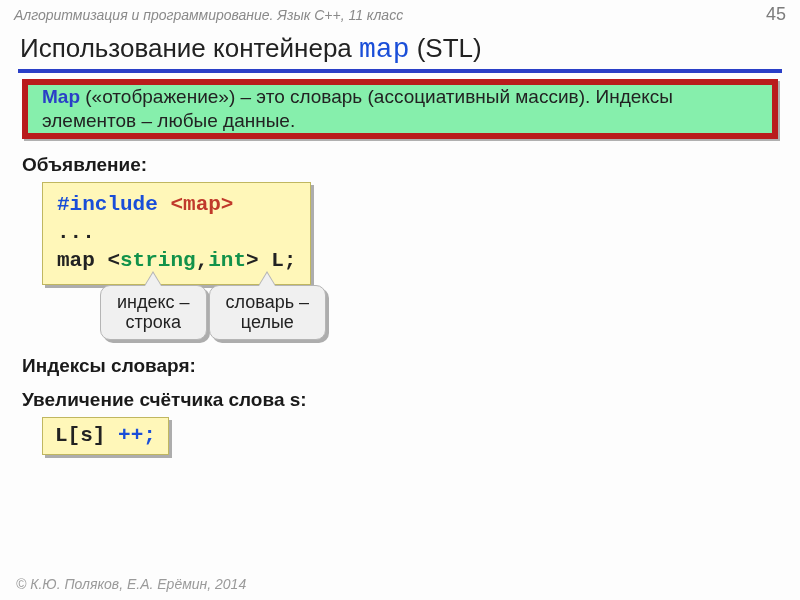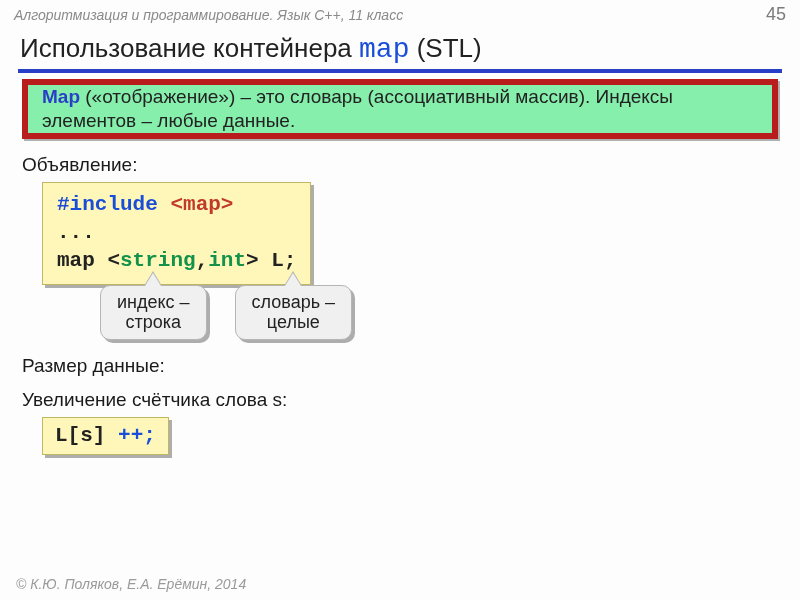--- a/index.html
+++ b/index.html
@@ -38,21 +38,21 @@
     border: 6px solid #b91c1c;
     box-shadow: 2px 2px 0 #b0b0b0;
     padding: 0 14px;
     font-size: 19px;
     line-height: 1.25;
     margin-bottom: 12px;
   }
   .def-box .kw { color: #2a3fc7; font-weight: bold; }
   .section-label {
     font-size: 19px;
-    font-weight: normal;
+    font-weight: bold;
     color: #1a1a1a;
     margin: 15px 0 6px 0;
   }
   .code-box {
     background: #fff7b9;
     border: 1px solid #c0b760;
     box-shadow: 3px 3px 0 #adadad;
     padding: 8px 14px;
     font-family: "Courier New", monospace;
     font-weight: bold;
@@ -61,21 +61,21 @@
     white-space: pre;
     margin-left: 20px;
     display: inline-block;
   }
   .code-box.small { font-size: 21px; padding: 4px 12px; }
   .c-blue { color: #1a4ed8; }
   .c-red  { color: #c0392b; }
   .c-green{ color: #12924a; }
   .c-black{ color: #222; }
   .callouts {
-    display: flex; gap: 28px;
+    display: flex; gap: 2px;
     margin: 0 0 10px 78px;
     position: relative;
   }
   .callout {
     background: #f0f0f0;
     border: 1px solid #b5b5b5;
     border-radius: 10px;
     box-shadow: 3px 3px 0 #adadad;
     padding: 6px 16px;
     text-align: center;
@@ -146,21 +146,21 @@
       <span>строка</span>
     </div>
     <div class="callout">
       <span class="tail-border"></span>
       <span class="tail"></span>
       <span>словарь –</span><br>
       <span>целые</span>
     </div>
   </div>
 
-  <div class="section-label">Размер данные:</div>
+  <div class="section-label">Индексы словаря:</div>
 
   <div class="section-label" style="margin-top:12px">Увеличение счётчика слова s:</div>
   <div class="code-box small"><span class="c-black">L[s]</span><span class="c-blue"> ++;</span></div>
 
 </div>
 
 <div class="footer">
   <span>© К.Ю. Поляков, Е.А. Ерёмин, 2014</span>
 </div>
 

